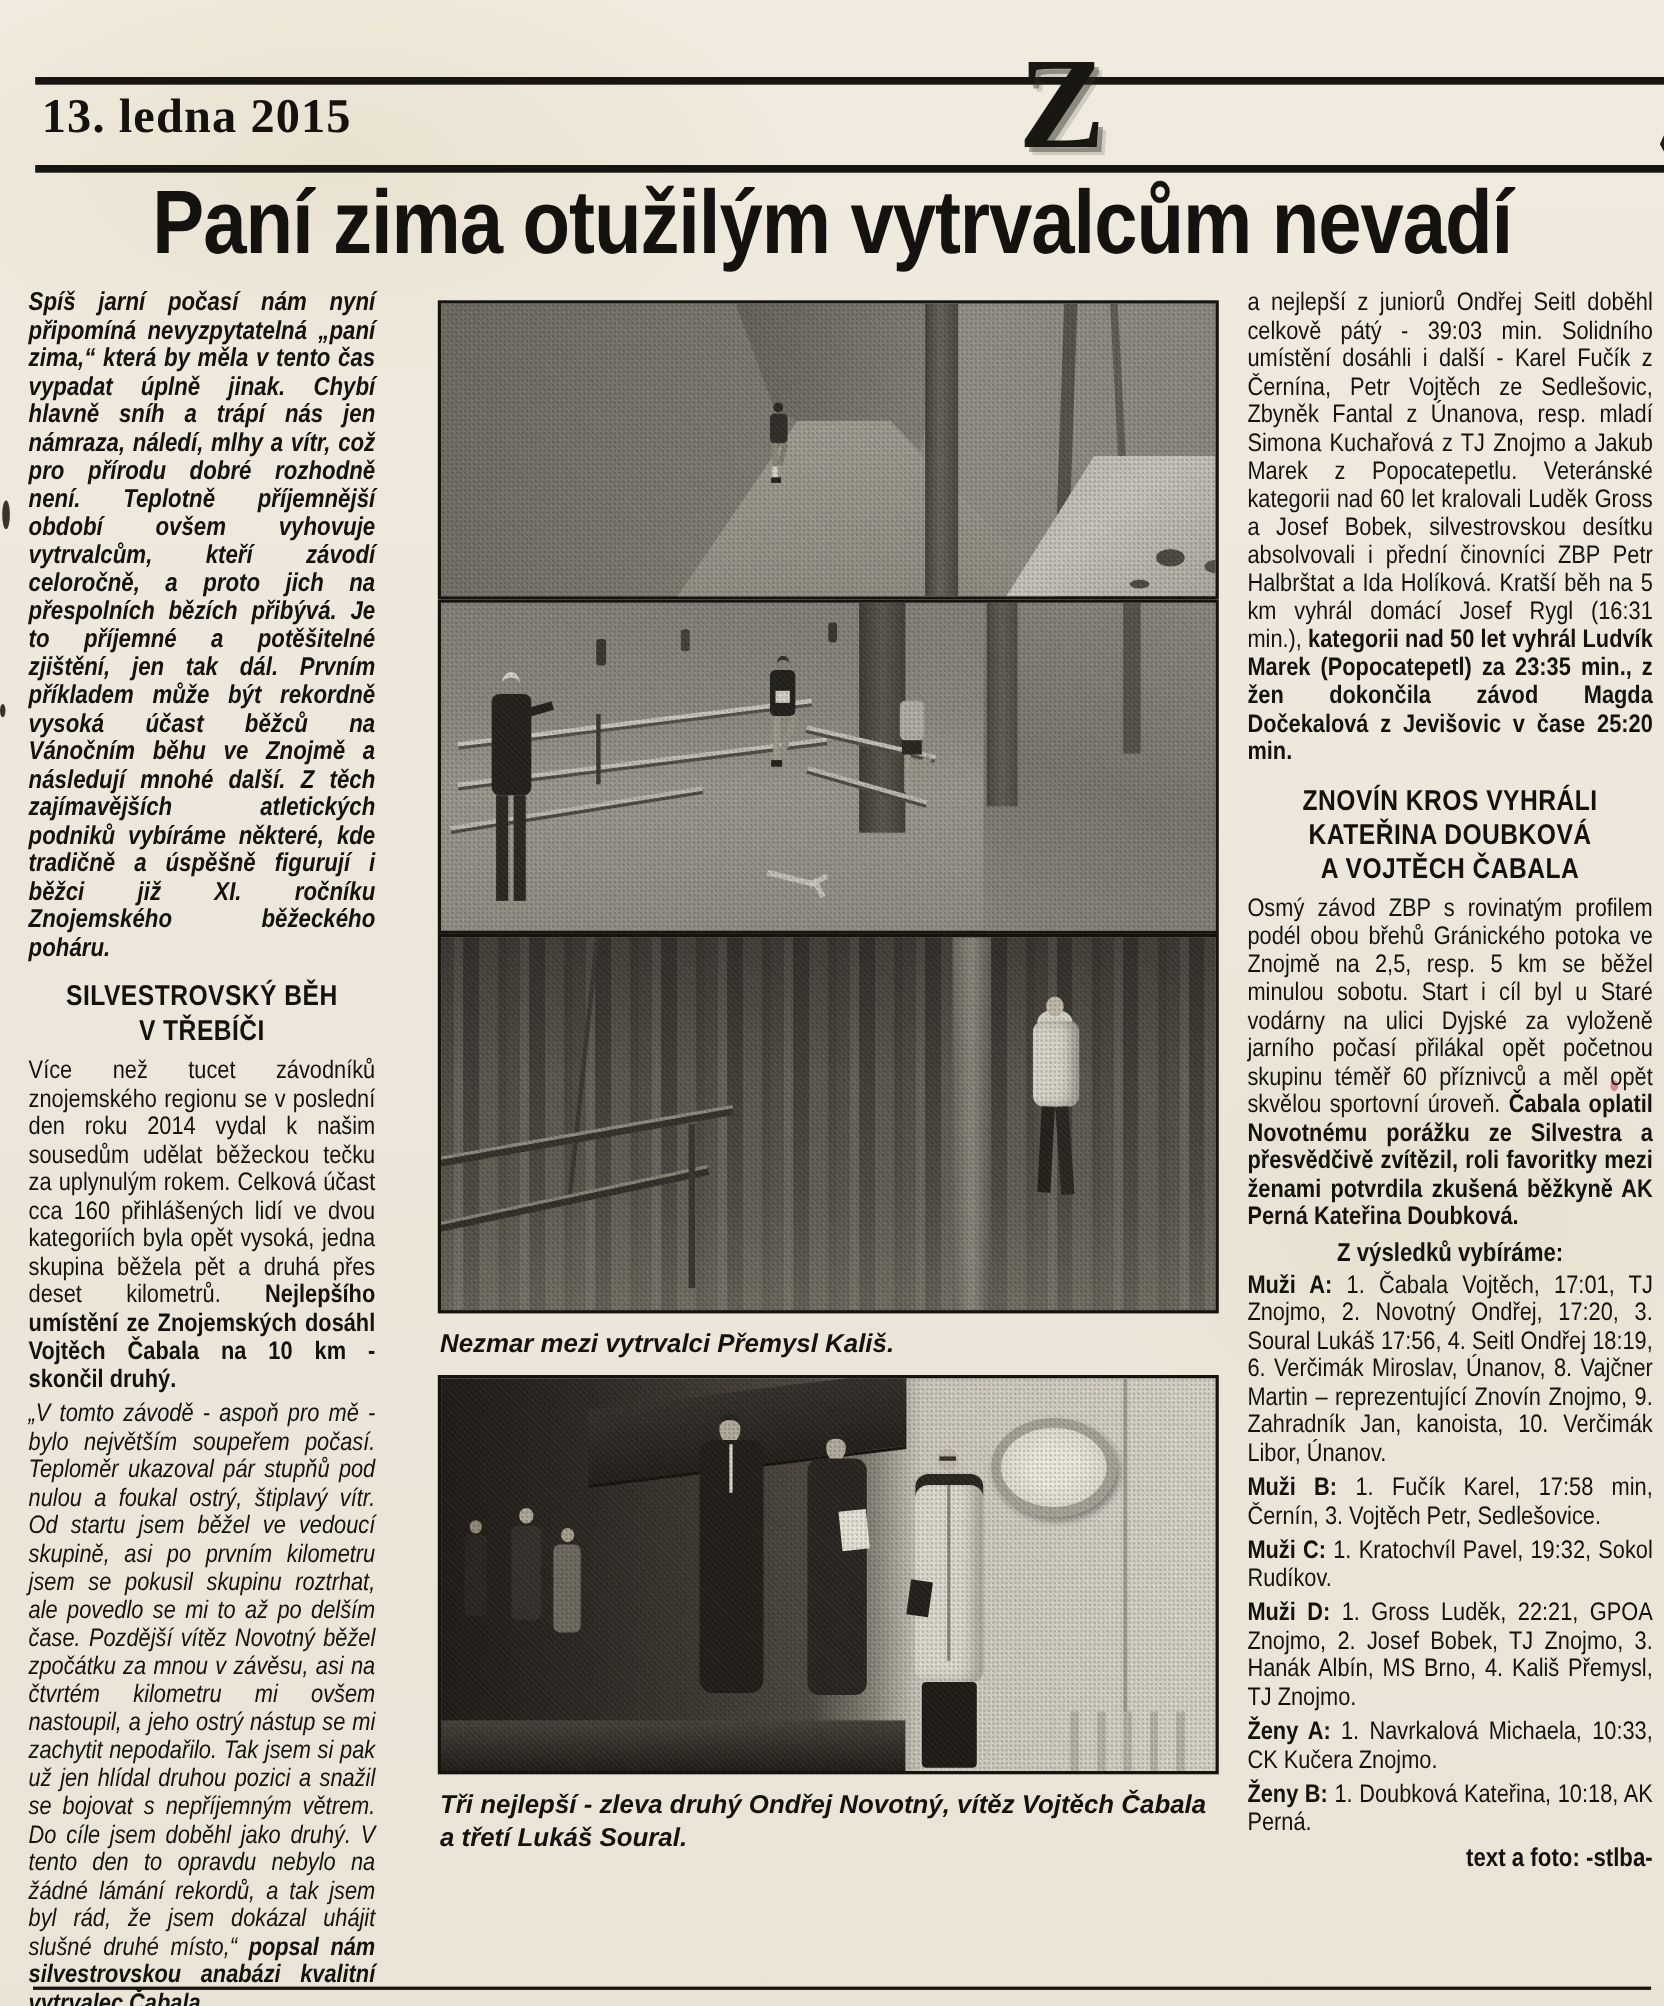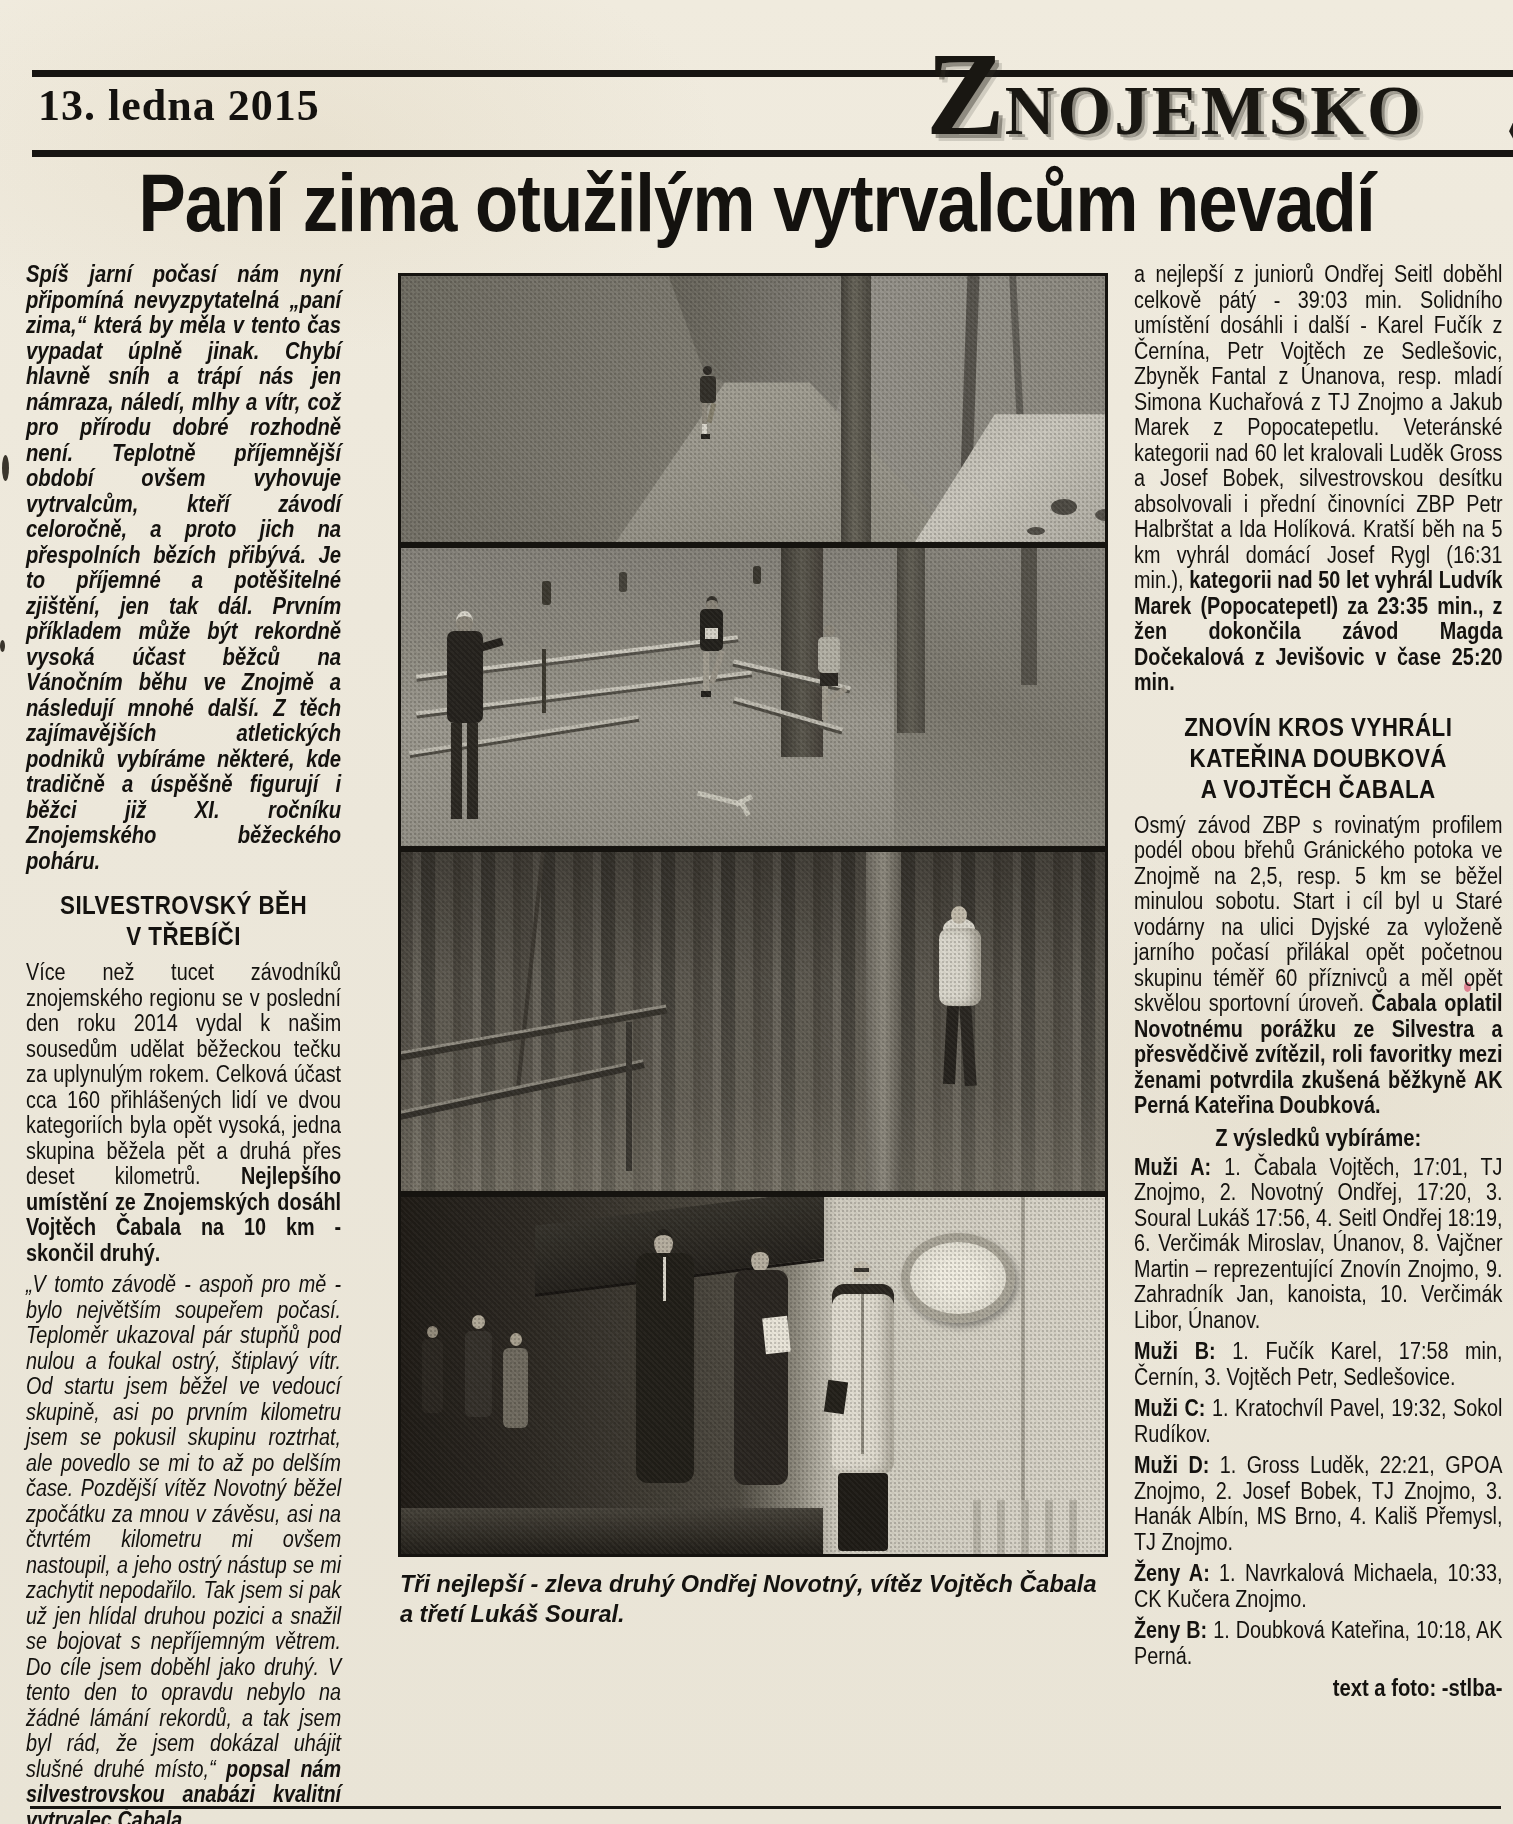--- a/index.html
+++ b/index.html
@@ -231,21 +231,20 @@
 </style>
 </head>
 <body>
 
 <div class="page">
 
   <div class="rule rule-top"></div>
   <div class="date">13. ledna 2015</div>
   <div class="masthead">
       <span class="mast-z">Z</span>
-      <span class="mast-rest">NOJEMSKO</span>
     </div>
   <div class="rule rule-mid"></div>
   <div class="edge-nick"></div>
   <div class="scan-edge"></div>
   <div class="speck speck-a"></div>
   <div class="speck speck-b"></div>
   <div class="speck-red"></div>
 
   <h1 class="headline">Paní zima otužilým vytrvalcům nevadí</h1>
 
@@ -326,20 +325,21 @@
       <div class="ph p3-railB"></div>
       <div class="ph p3-railP"></div>
       <div class="ph p3-spec">
         <div class="hood"></div>
         <div class="head"></div>
         <div class="body"></div>
         <div class="legA"></div>
         <div class="legB"></div>
       </div>
     </figure>
+    <p class="caption">Nezmar mezi vytrvalci Přemysl Kališ.</p>
 
     <figure class="photo photo-4" style="margin:0;">
       <div class="ph p4-awning"></div>
       <div class="ph p4-porthole"></div>
       <div class="ph p4-seam"></div>
       <div class="ph p4-balusters"></div>
       <div class="ph p4-floor"></div>
       <div class="ph p4-crA">
         <div class="head"></div>
           <div class="body"></div>

